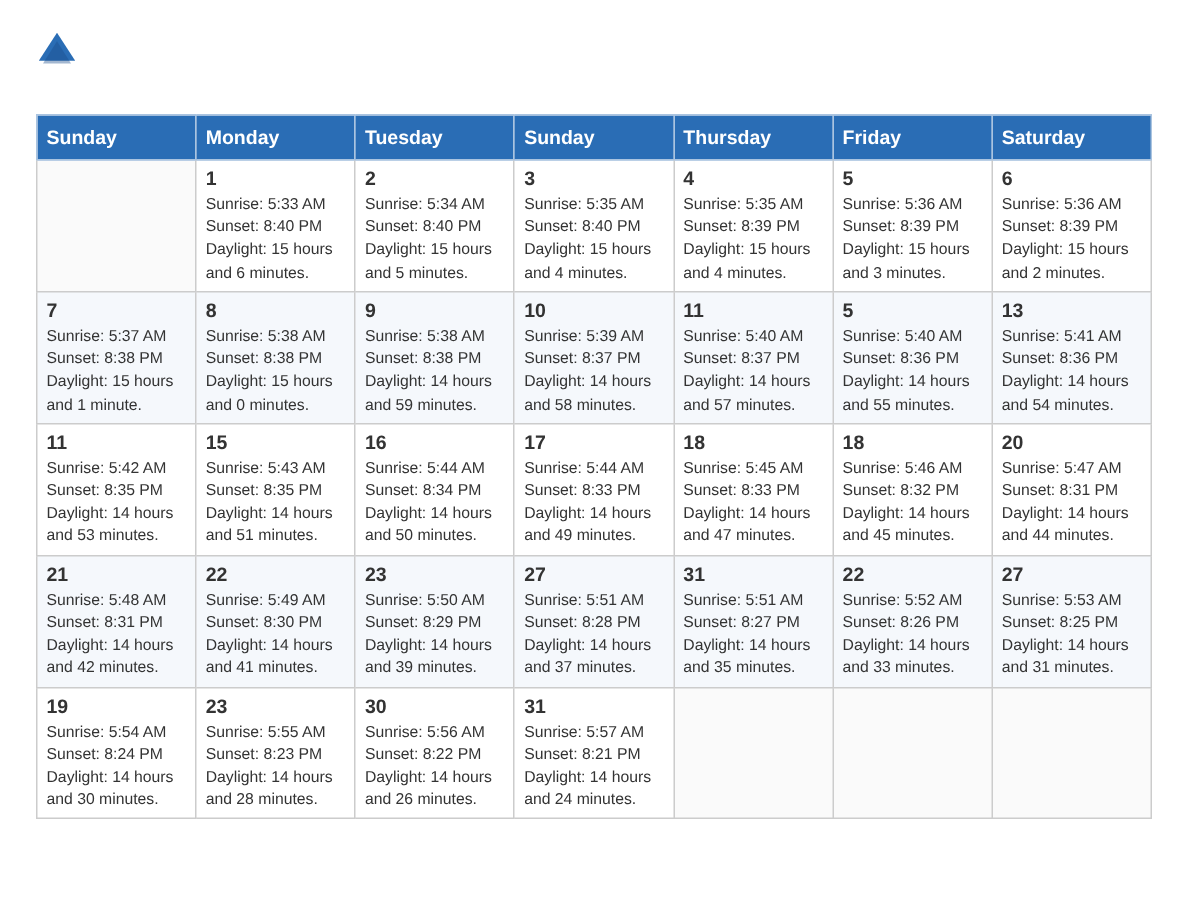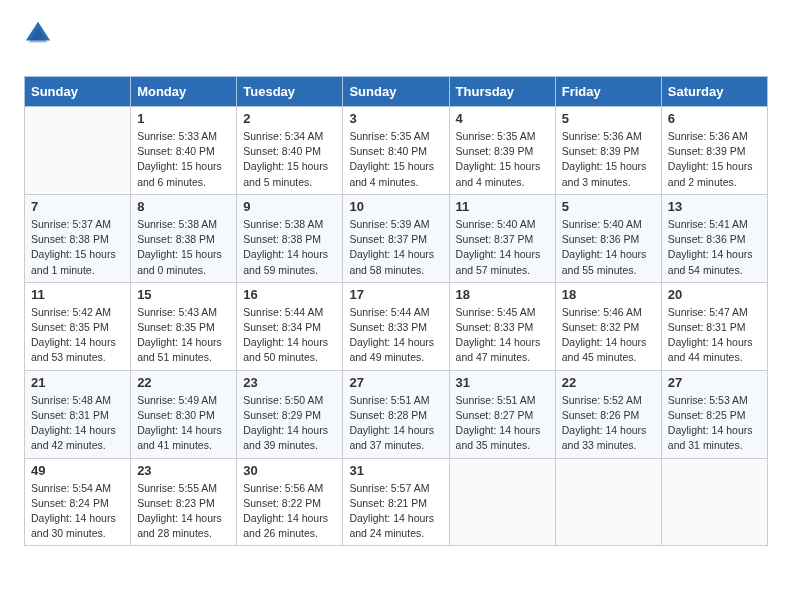--- a/index.html
+++ b/index.html
@@ -178,21 +178,21 @@
         <td><span class="day-num">27</span>
           <span class="day-info">Sunrise: 5:51 AM<br>Sunset: 8:28 PM<br>Daylight: 14 hours and 37 minutes.</span></td>
         <td><span class="day-num">31</span>
           <span class="day-info">Sunrise: 5:51 AM<br>Sunset: 8:27 PM<br>Daylight: 14 hours and 35 minutes.</span></td>
         <td><span class="day-num">22</span>
           <span class="day-info">Sunrise: 5:52 AM<br>Sunset: 8:26 PM<br>Daylight: 14 hours and 33 minutes.</span></td>
         <td><span class="day-num">27</span>
           <span class="day-info">Sunrise: 5:53 AM<br>Sunset: 8:25 PM<br>Daylight: 14 hours and 31 minutes.</span></td>
       </tr>
       <tr>
-        <td><span class="day-num">49</span>
+        <td><span class="day-num">19</span>
           <span class="day-info">Sunrise: 5:54 AM<br>Sunset: 8:24 PM<br>Daylight: 14 hours and 30 minutes.</span></td>
         <td><span class="day-num">23</span>
           <span class="day-info">Sunrise: 5:55 AM<br>Sunset: 8:23 PM<br>Daylight: 14 hours and 28 minutes.</span></td>
         <td><span class="day-num">30</span>
           <span class="day-info">Sunrise: 5:56 AM<br>Sunset: 8:22 PM<br>Daylight: 14 hours and 26 minutes.</span></td>
         <td><span class="day-num">31</span>
           <span class="day-info">Sunrise: 5:57 AM<br>Sunset: 8:21 PM<br>Daylight: 14 hours and 24 minutes.</span></td>
         <td class="empty-cell"></td>
         <td class="empty-cell"></td>
         <td class="empty-cell"></td>

